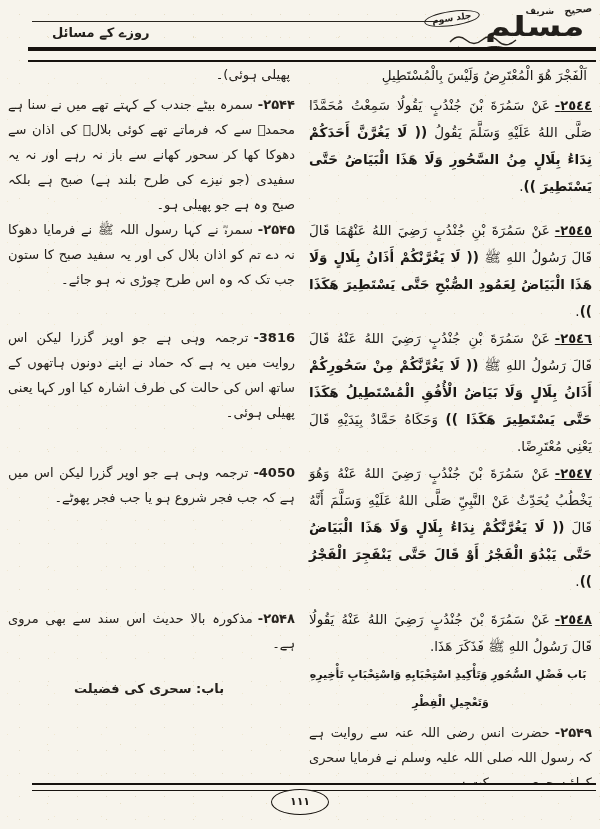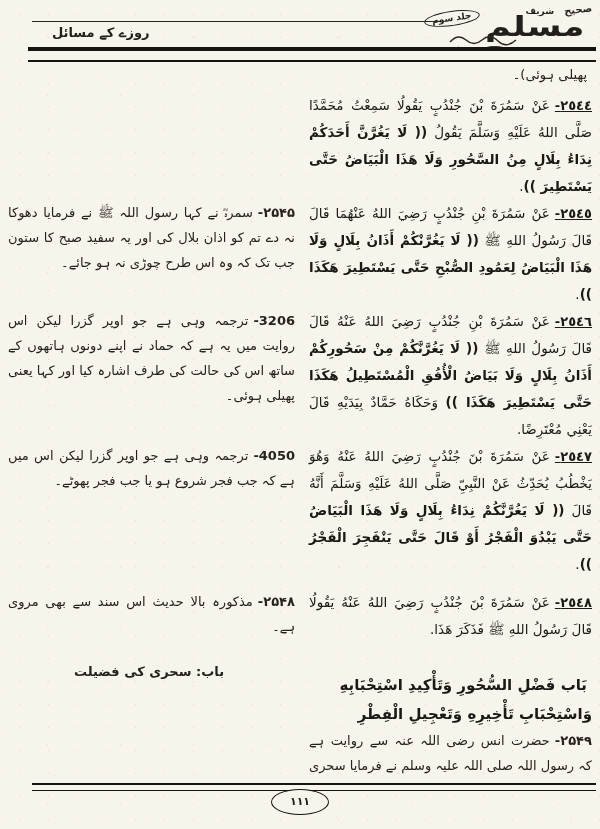--- a/index.html
+++ b/index.html
@@ -31,21 +31,21 @@
   .logo .flourish{position:absolute;right:78px;top:33px;}
   
   .content{position:absolute;top:62px;left:8px;right:8px;height:722px;overflow:hidden;direction:rtl;}
   .row{display:grid;grid-template-columns:283px 1fr;column-gap:14px;direction:rtl;}
   .cell{margin:0;text-align:justify;}
   .ar{font-size:13.5px;line-height:27px;color:#1b1815;}
   .ur{font-size:13px;line-height:25px;color:#26221d;}
   .num{font-weight:bold;margin-left:5px;white-space:nowrap;}
   .ar .num{font-size:13px;text-decoration:underline;}
   .b{font-weight:bold;}
-  .t-chapter .ar{text-align:right;font-weight:bold;font-size:15px;line-height:28px;margin-top:28px;}
+  .t-chapter .ar{text-align:center;font-weight:bold;font-size:11px;line-height:28px;}
   .t-chapter .ur{text-align:center;font-weight:bold;font-size:13px;padding-top:16px;}
   
   .footer-rule{position:absolute;left:32px;right:4px;top:783px;height:5px;
     border-top:2.4px solid #17130f;border-bottom:1.2px solid #17130f;}
   .page-badge{position:absolute;left:271px;top:789px;width:56px;height:24px;
     border:1.6px solid #17130f;border-radius:50%;background:#f7f4ec;
     font-size:11px;font-weight:bold;text-align:center;line-height:24px;}
 </style>
 </head>
 <body>
@@ -59,32 +59,34 @@
     <path d="M2 9 q8 -9 16 -2 q8 7 16 0 q8 -7 16 1 q8 8 18 -1" fill="none" stroke="#2a2620" stroke-width="1.4"></path>
     <path d="M10 14 q12 5 26 1 q14 -4 26 2" fill="none" stroke="#2a2620" stroke-width="1"></path>
   </svg>
 </div>
 <div class="top-line"></div>
 <div class="section-label">روزے کے مسائل</div>
 <div class="double-rule"></div>
 
 <div class="content">
     <div class="row t-continuation" style="min-height: 30px;">
+    <p class="cell ar"><b class="num"></b><span><span>اَلْفَجْرَ هُوَ الْمُعْتَرِضُ وَلَيْسَ بِالْمُسْتَطِيلِ</span></span></p>
     <p class="cell ur"><b class="num"></b><span>پھیلی ہوئی)۔</span></p>
   </div>
     <div class="row t-hadith" style="min-height: 108px;">
     <p class="cell ar"><b class="num">٢٥٤٤-</b><span><span>عَنْ سَمُرَةَ بْنَ جُنْدُبٍ يَقُولُا سَمِعْتُ مُحَمَّدًا صَلَّى اللهُ عَلَيْهِ وَسَلَّمَ يَقُولُ </span><span class="b">(( لَا يَغُرَّنَّ أَحَدَكُمْ نِدَاءُ بِلَالٍ مِنُ السَّحُورِ وَلَا هَذَا الْبَيَاضُ حَتَّى يَسْتَطِيرَ ))</span><span>.</span></span></p>
+    <p class="cell ur"><b class="num">۲۵۴۴-</b><span>سمرہ بیٹے جندب کے کہتے تھے میں نے سنا ہے محمدؐ سے کہ فرماتے تھے کوئی بلالؓ کی اذان سے دھوکا کھا کر سحور کھانے سے باز نہ رہے اور نہ یہ سفیدی (جو نیزے کی طرح بلند ہے) صبح ہے بلکہ صبح وہ ہے جو پھیلی ہو۔</span></p>
   </div>
     <div class="row t-hadith" style="min-height: 84px;">
     <p class="cell ar"><b class="num">٢٥٤٥-</b><span><span>عَنْ سَمُرَةَ بْنِ جُنْدُبٍ رَضِيَ اللهُ عَنْهُمَا قَالَ قَالَ رَسُولُ اللهِ ﷺ </span><span class="b">(( لَا يَغُرَّنْكُمْ أَذَانُ بِلَالٍ وَلَا هَذَا الْبَيَاضُ لِعَمُودِ الصُّبْحِ حَتَّى يَسْتَطِيرَ هَكَذَا ))</span><span>.</span></span></p>
     <p class="cell ur"><b class="num">۲۵۴۵-</b><span>سمرہؓ نے کہا رسول اللہ ﷺ نے فرمایا دھوکا نہ دے تم کو اذان بلال کی اور یہ سفید صبح کا ستون جب تک کہ وہ اس طرح چوڑی نہ ہو جائے۔</span></p>
   </div>
     <div class="row t-hadith" style="min-height: 134px;">
     <p class="cell ar"><b class="num">٢٥٤٦-</b><span><span>عَنْ سَمُرَةَ بْنِ جُنْدُبٍ رَضِيَ اللهُ عَنْهُ قَالَ قَالَ رَسُولُ اللهِ ﷺ </span><span class="b">(( لَا يَغُرَّنَّكُمْ مِنْ سَحُورِكُمْ أَذَانُ بِلَالٍ وَلَا بَيَاضُ الْأُفُقِ الْمُسْتَطِيلُ هَكَذَا حَتَّى يَسْتَطِيرَ هَكَذَا ))</span><span> وَحَكَاهُ حَمَّادٌ بِيَدَيْهِ قَالَ يَعْنِي مُعْتَرِضًا.</span></span></p>
-    <p class="cell ur"><b class="num">3206-</b><span>ترجمہ وہی ہے جو اوپر گزرا لیکن اس روایت میں یہ ہے کہ حماد نے اپنے دونوں ہاتھوں کے ساتھ اس کی حالت کی طرف اشارہ کیا اور کہا یعنی پھیلی ہوئی۔</span></p>
+    <p class="cell ur"><b class="num">3816-</b><span>ترجمہ وہی ہے جو اوپر گزرا لیکن اس روایت میں یہ ہے کہ حماد نے اپنے دونوں ہاتھوں کے ساتھ اس کی حالت کی طرف اشارہ کیا اور کہا یعنی پھیلی ہوئی۔</span></p>
   </div>
     <div class="row t-hadith" style="min-height: 146px;">
     <p class="cell ar"><b class="num">٢٥٤٧-</b><span><span>عَنْ سَمُرَةَ بْنَ جُنْدُبٍ رَضِيَ اللهُ عَنْهُ وَهُوَ يَخْطُبُ يُحَدِّثُ عَنْ النَّبِيِّ صَلَّى اللهُ عَلَيْهِ وَسَلَّمَ أَنَّهُ قَالَ </span><span class="b">(( لَا يَغُرَّنَّكُمْ نِدَاءُ بِلَالٍ وَلَا هَذَا الْبَيَاضُ حَتَّى يَبْدُوَ الْفَجْرُ أَوْ قَالَ حَتَّى يَنْفَجِرَ الْفَجْرُ ))</span><span>.</span></span></p>
     <p class="cell ur"><b class="num">4050-</b><span>ترجمہ وہی ہے جو اوپر گزرا لیکن اس میں ہے کہ جب فجر شروع ہو یا جب فجر پھوٹے۔</span></p>
   </div>
     <div class="row t-hadith" style="min-height: 54px;">
     <p class="cell ar"><b class="num">٢٥٤٨-</b><span><span>عَنْ سَمُرَةَ بْنَ جُنْدُبٍ رَضِيَ اللهُ عَنْهُ يَقُولُا قَالَ رَسُولُ اللهِ ﷺ فَذَكَرَ هَذَا.</span></span></p>
     <p class="cell ur"><b class="num">۲۵۴۸-</b><span>مذکورہ بالا حدیث اس سند سے بھی مروی ہے۔</span></p>
   </div>
     <div class="row t-chapter" style="min-height: 60px;">

